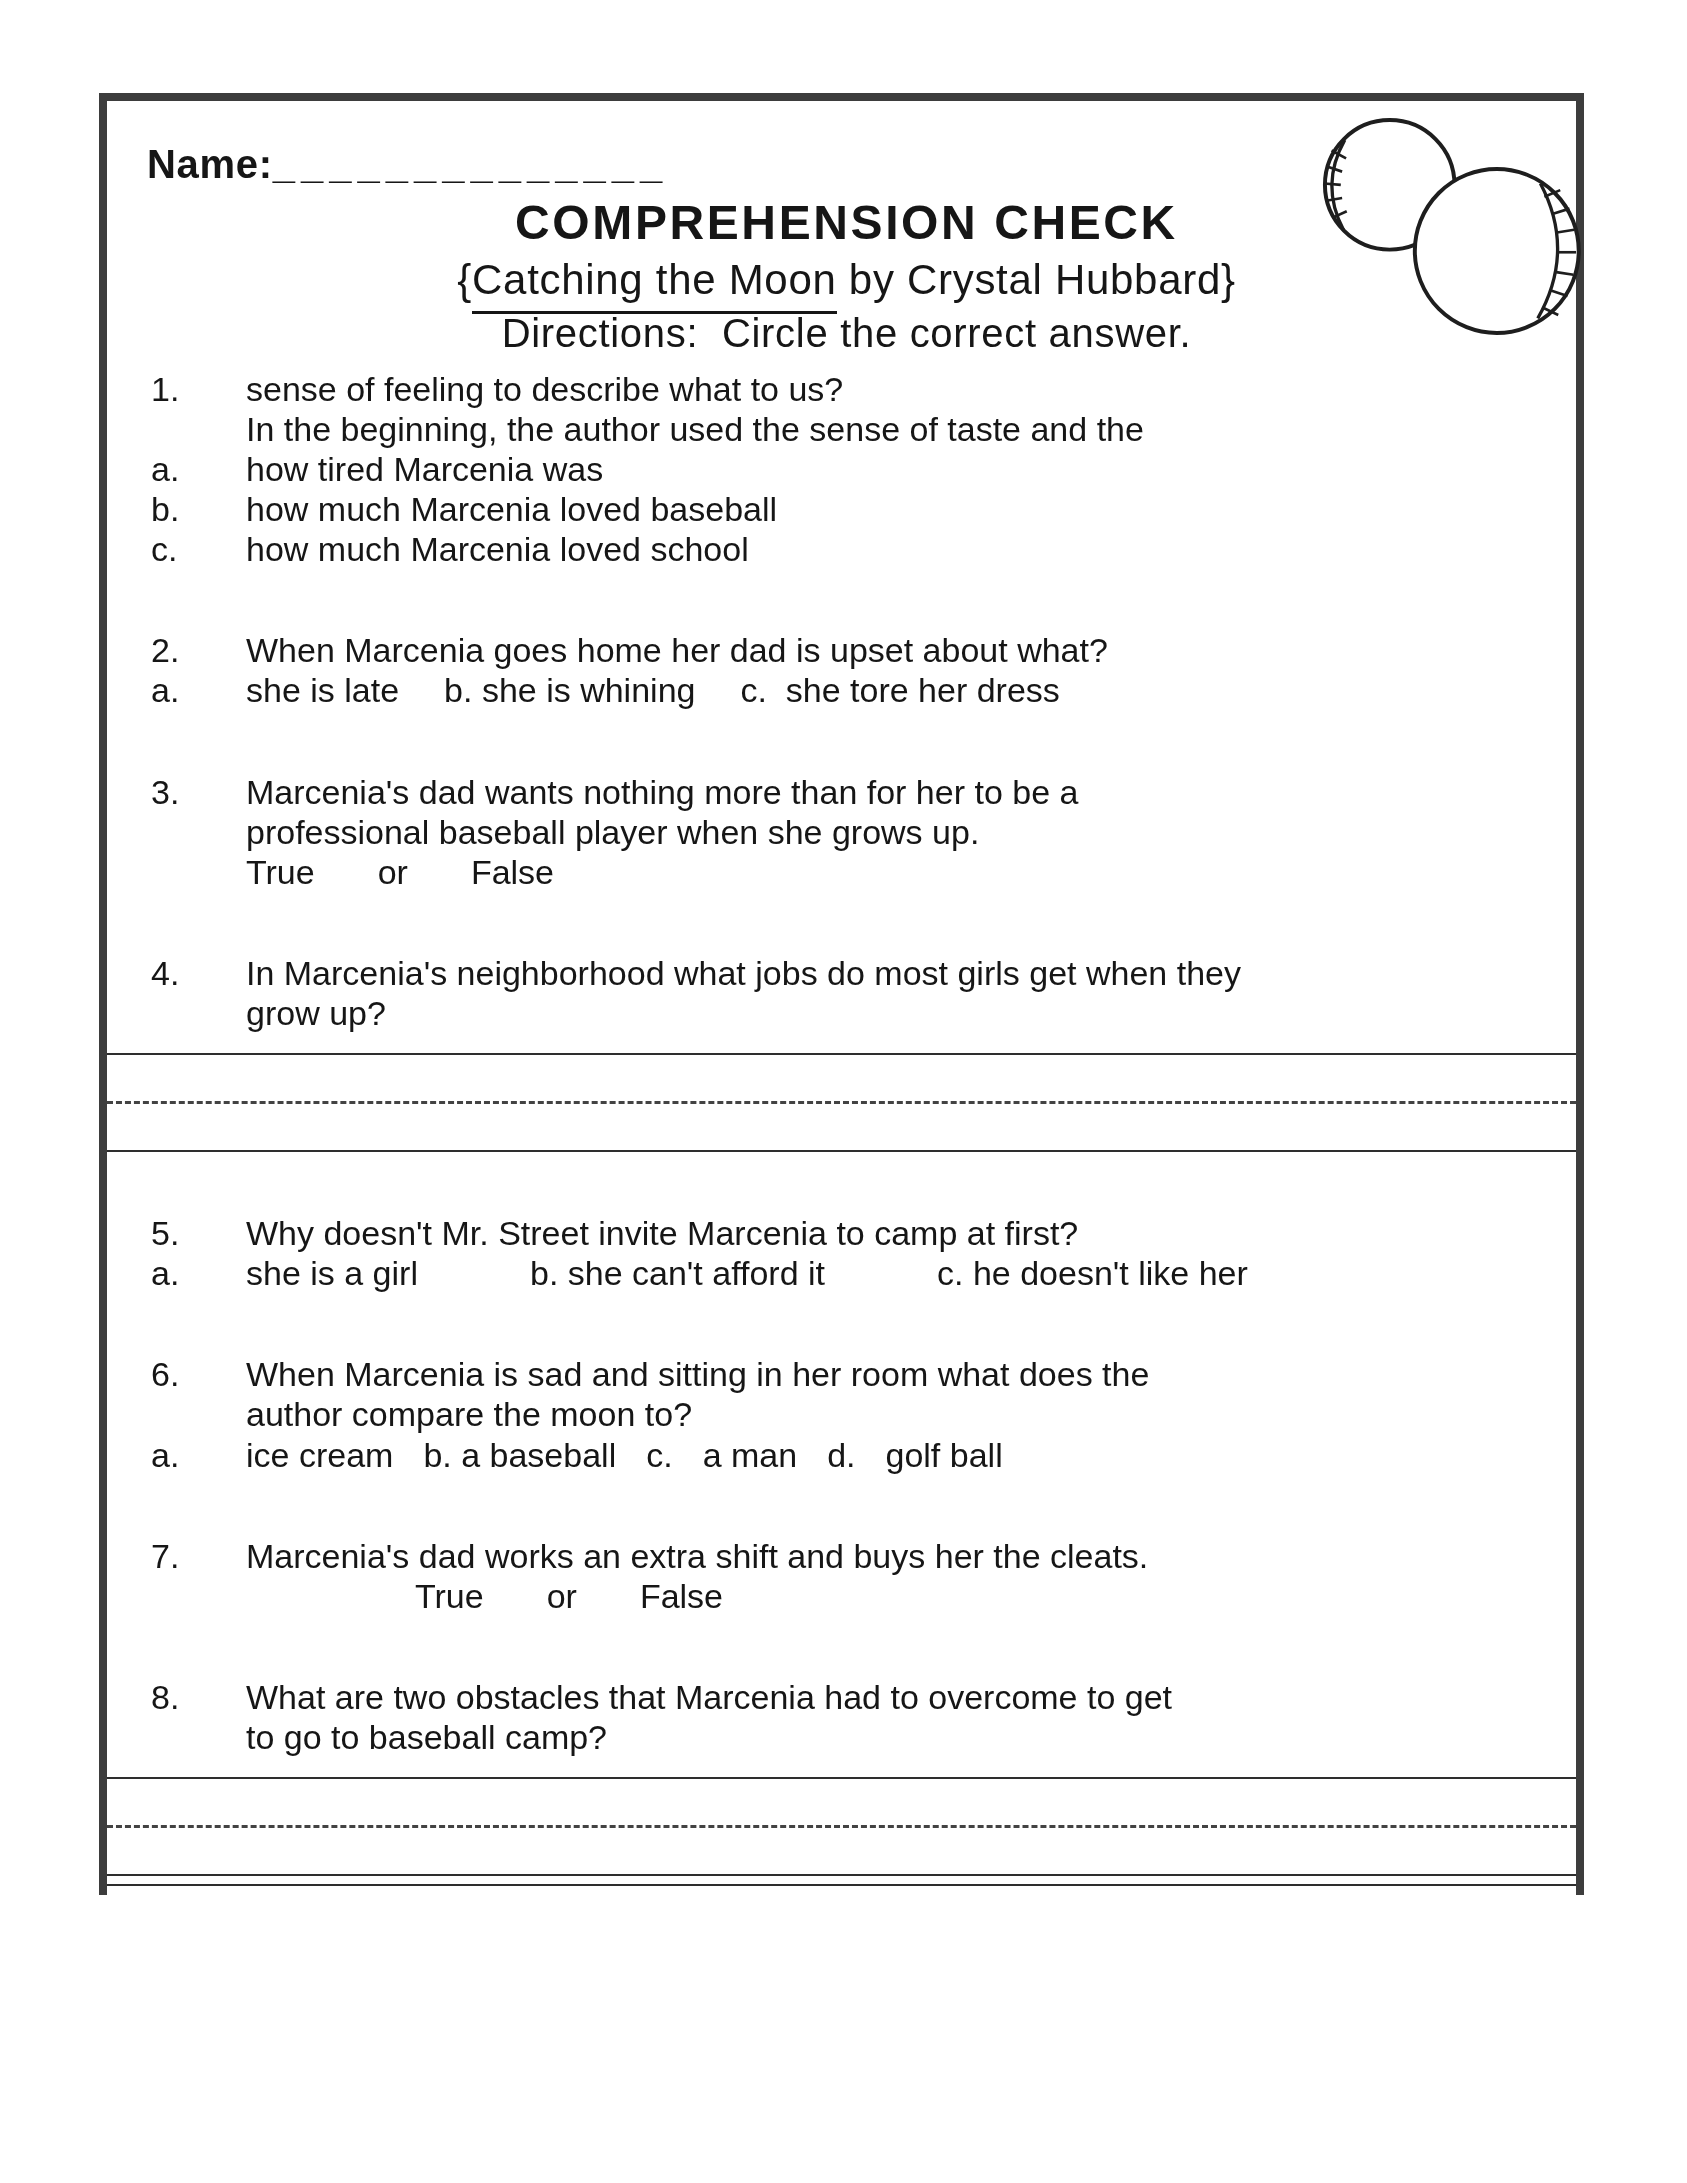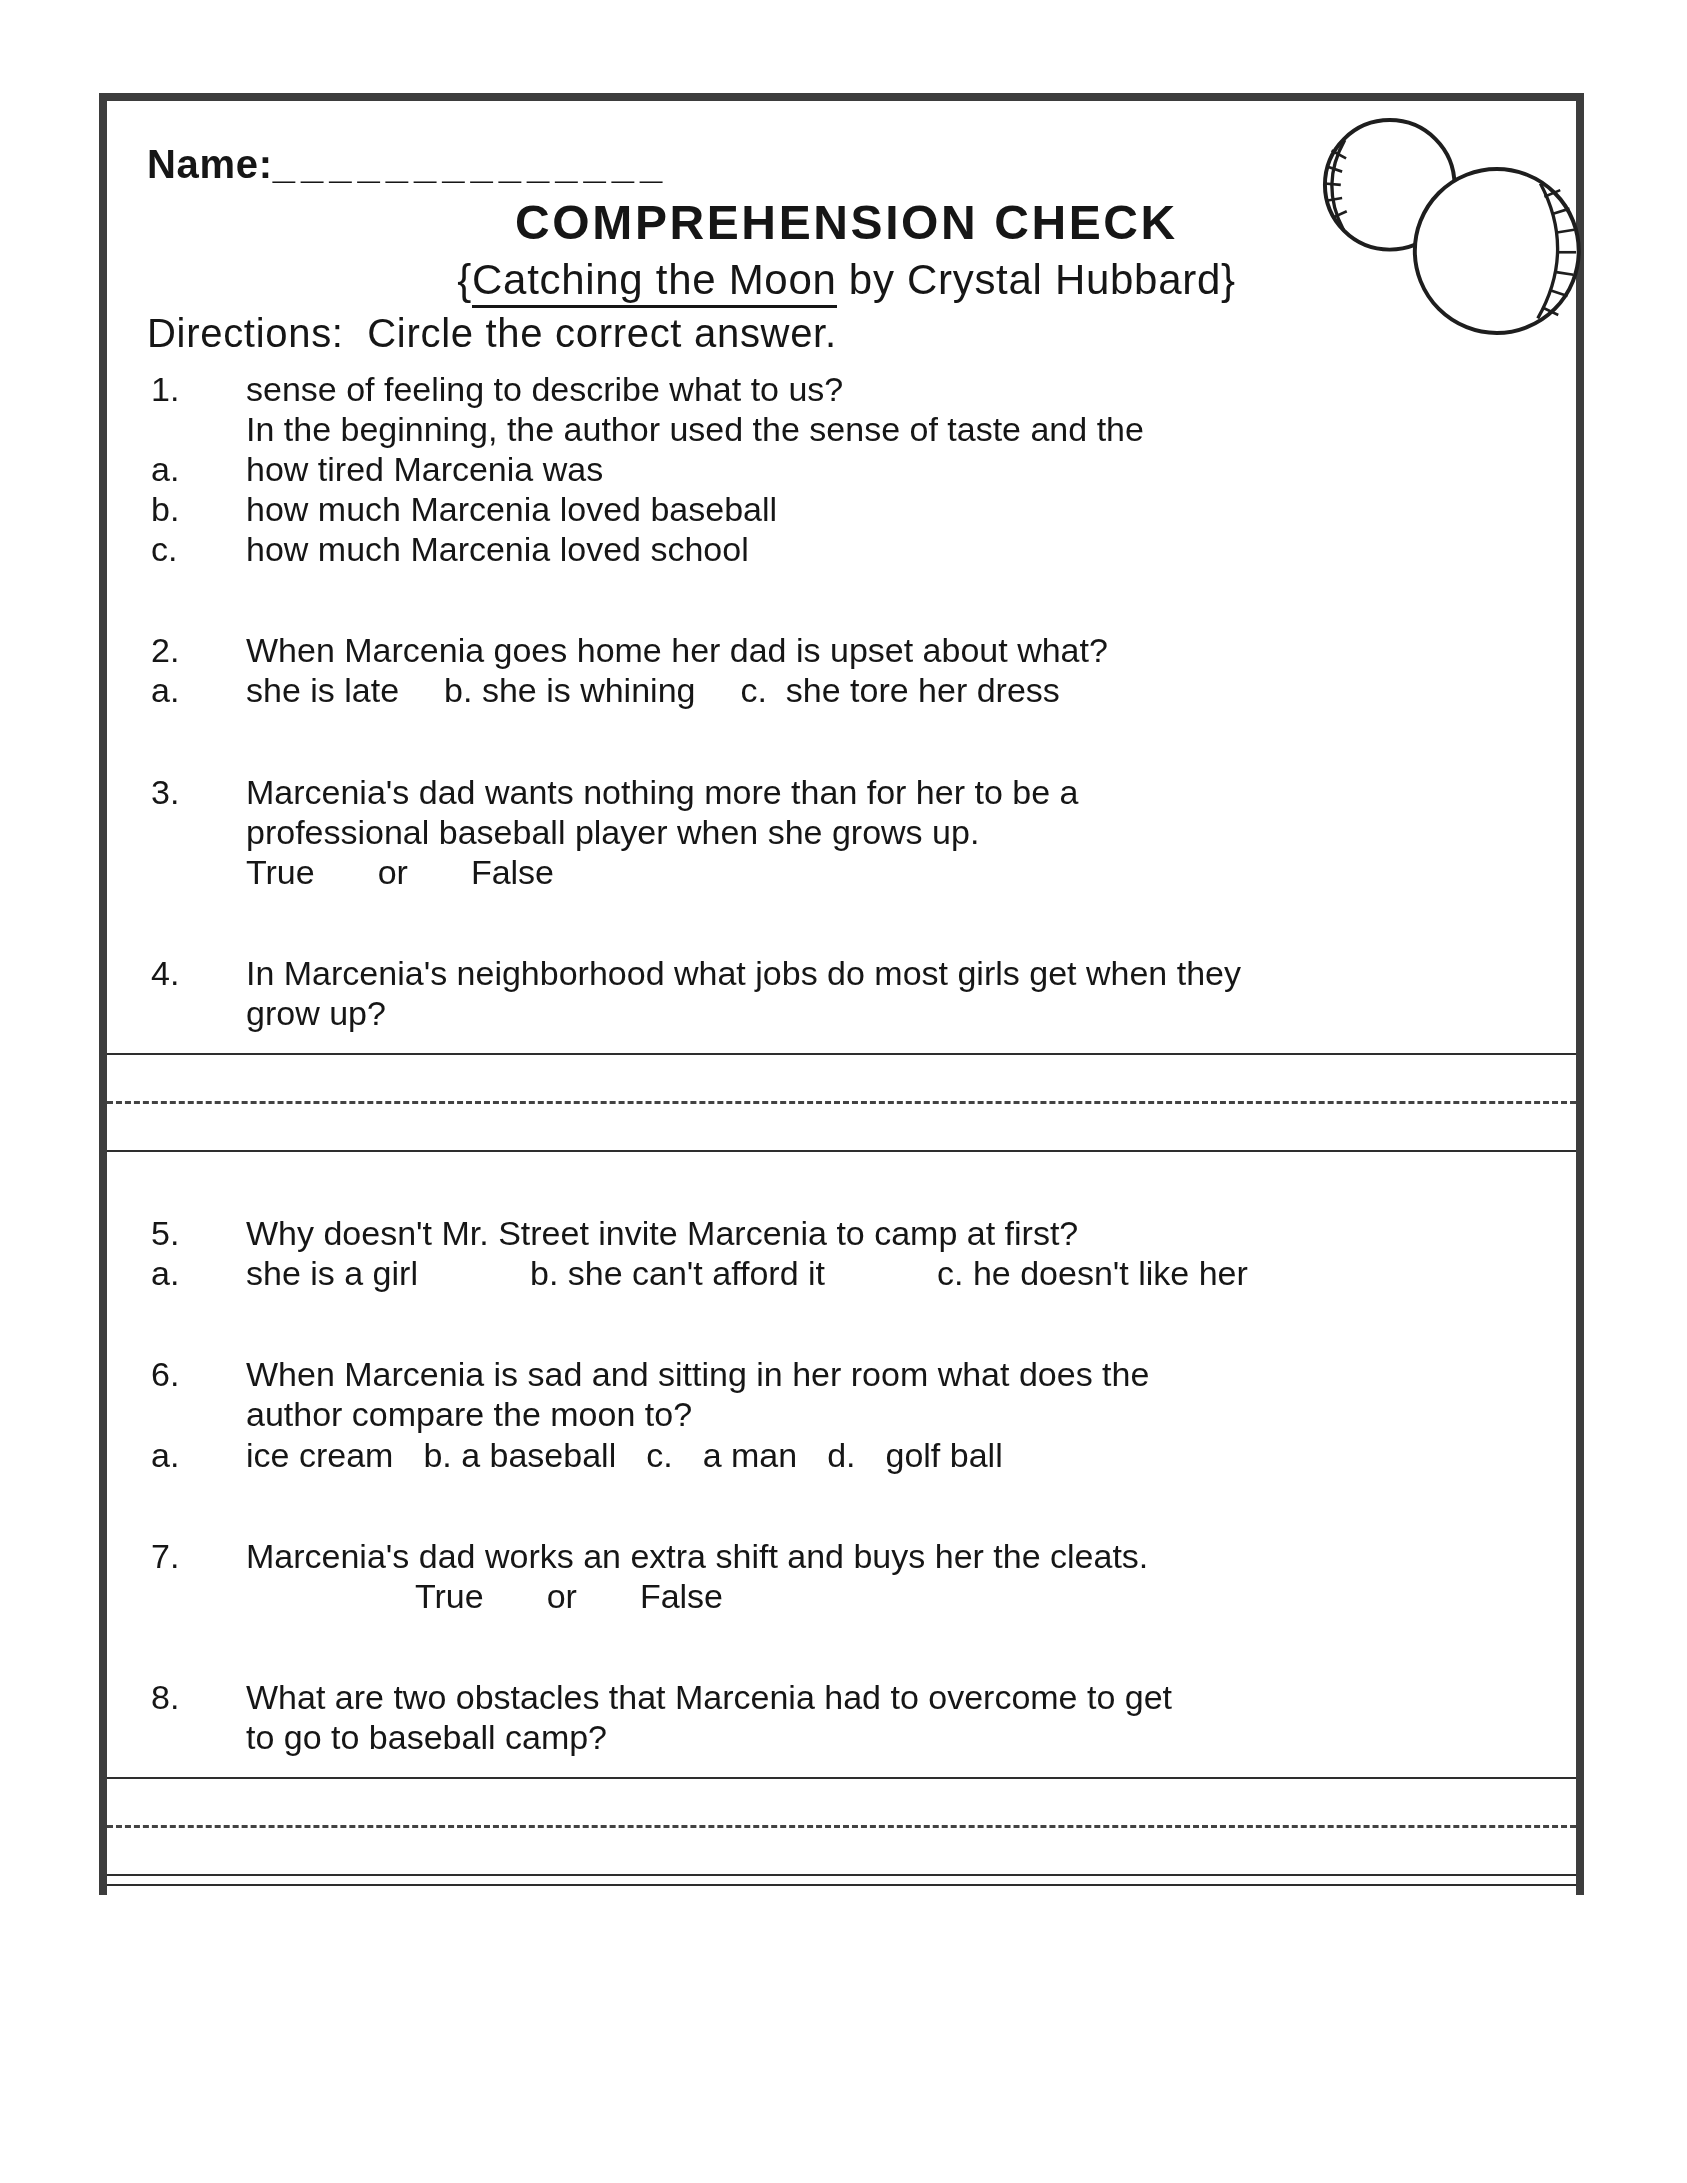--- a/index.html
+++ b/index.html
@@ -38,22 +38,23 @@
     letter-spacing:2.6px;
     margin-top:10.6px;
     line-height:1.05;
   }
   .subtitle{
     text-align:center;
     font-size:42px;
     margin-top:8px;
     letter-spacing:0.7px;
   }
-  .book-underline{border-bottom:3.3px solid #161616; padding-bottom:2px;}
+  .book-underline{border-bottom:3.3px solid #161616; padding-bottom:8px;}
   .directions{
+    text-align:center;
     font-size:40px;
     margin-top:6.6px;
     margin-bottom:13.2px;
     letter-spacing:0.7px;
   }
 
   .question{font-size:34px; line-height:1.18; margin-bottom:61px;}
   .qrow{display:grid; grid-template-columns:99px 1fr;}
   .qnum{padding-left:4px;}
   .inline-choices{display:flex; flex-wrap:nowrap;}

